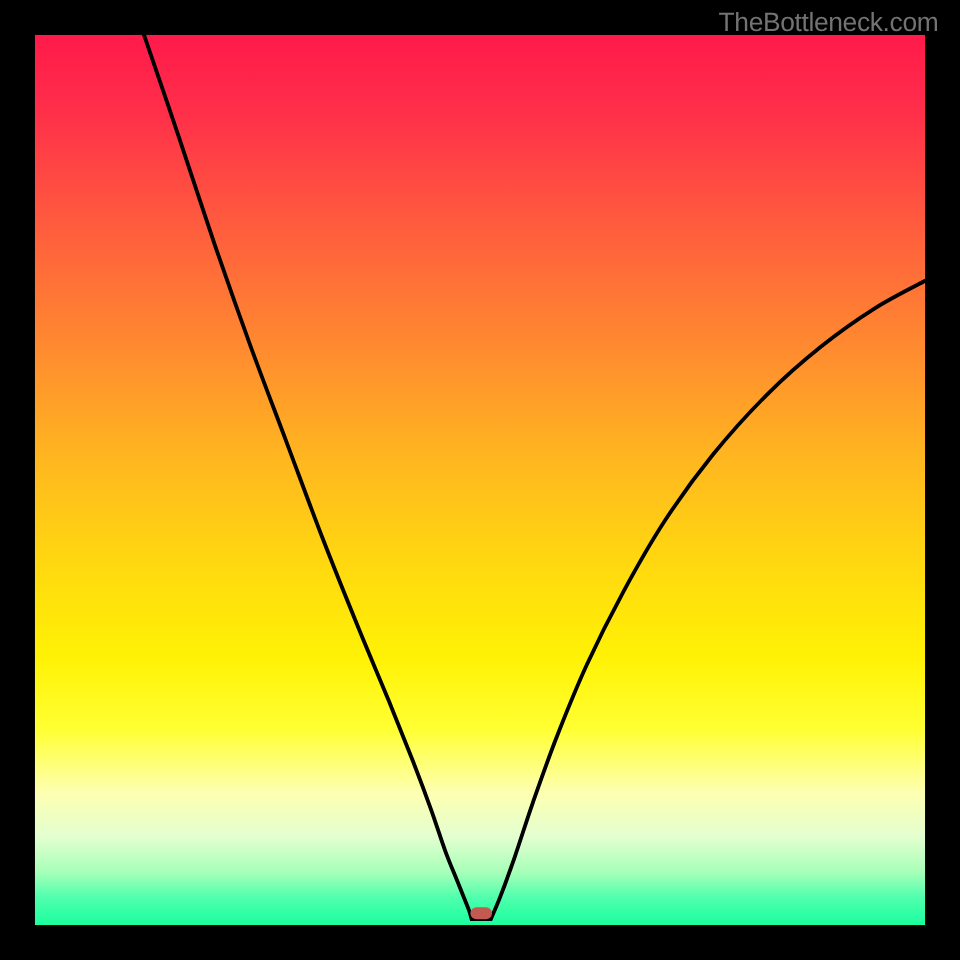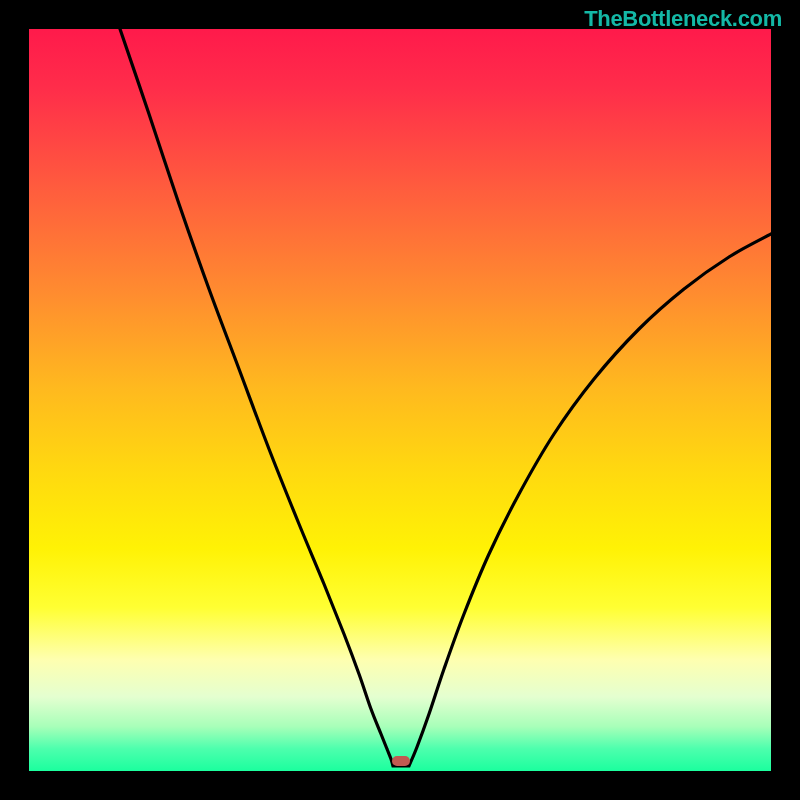--- a/index.html
+++ b/index.html
@@ -8,23 +8,23 @@
     width: 800px;
     height: 800px;
     background: #000;
     position: relative;
     font-family: Arial, sans-serif;
   }
   .attribution {
     position: absolute;
     top: 6px;
     right: 18px;
-    color: #14b8a6;
+    color: #737373;
     font-size: 22px;
-    font-weight: 700;
+    font-weight: 400;
     z-index: 10;
     letter-spacing: -0.3px;
     margin-left: 43px;
   }
   .plot-area {
     position: absolute;
     left: 29px;
     top: 29px;
     width: 742px;
     height: 742px;

